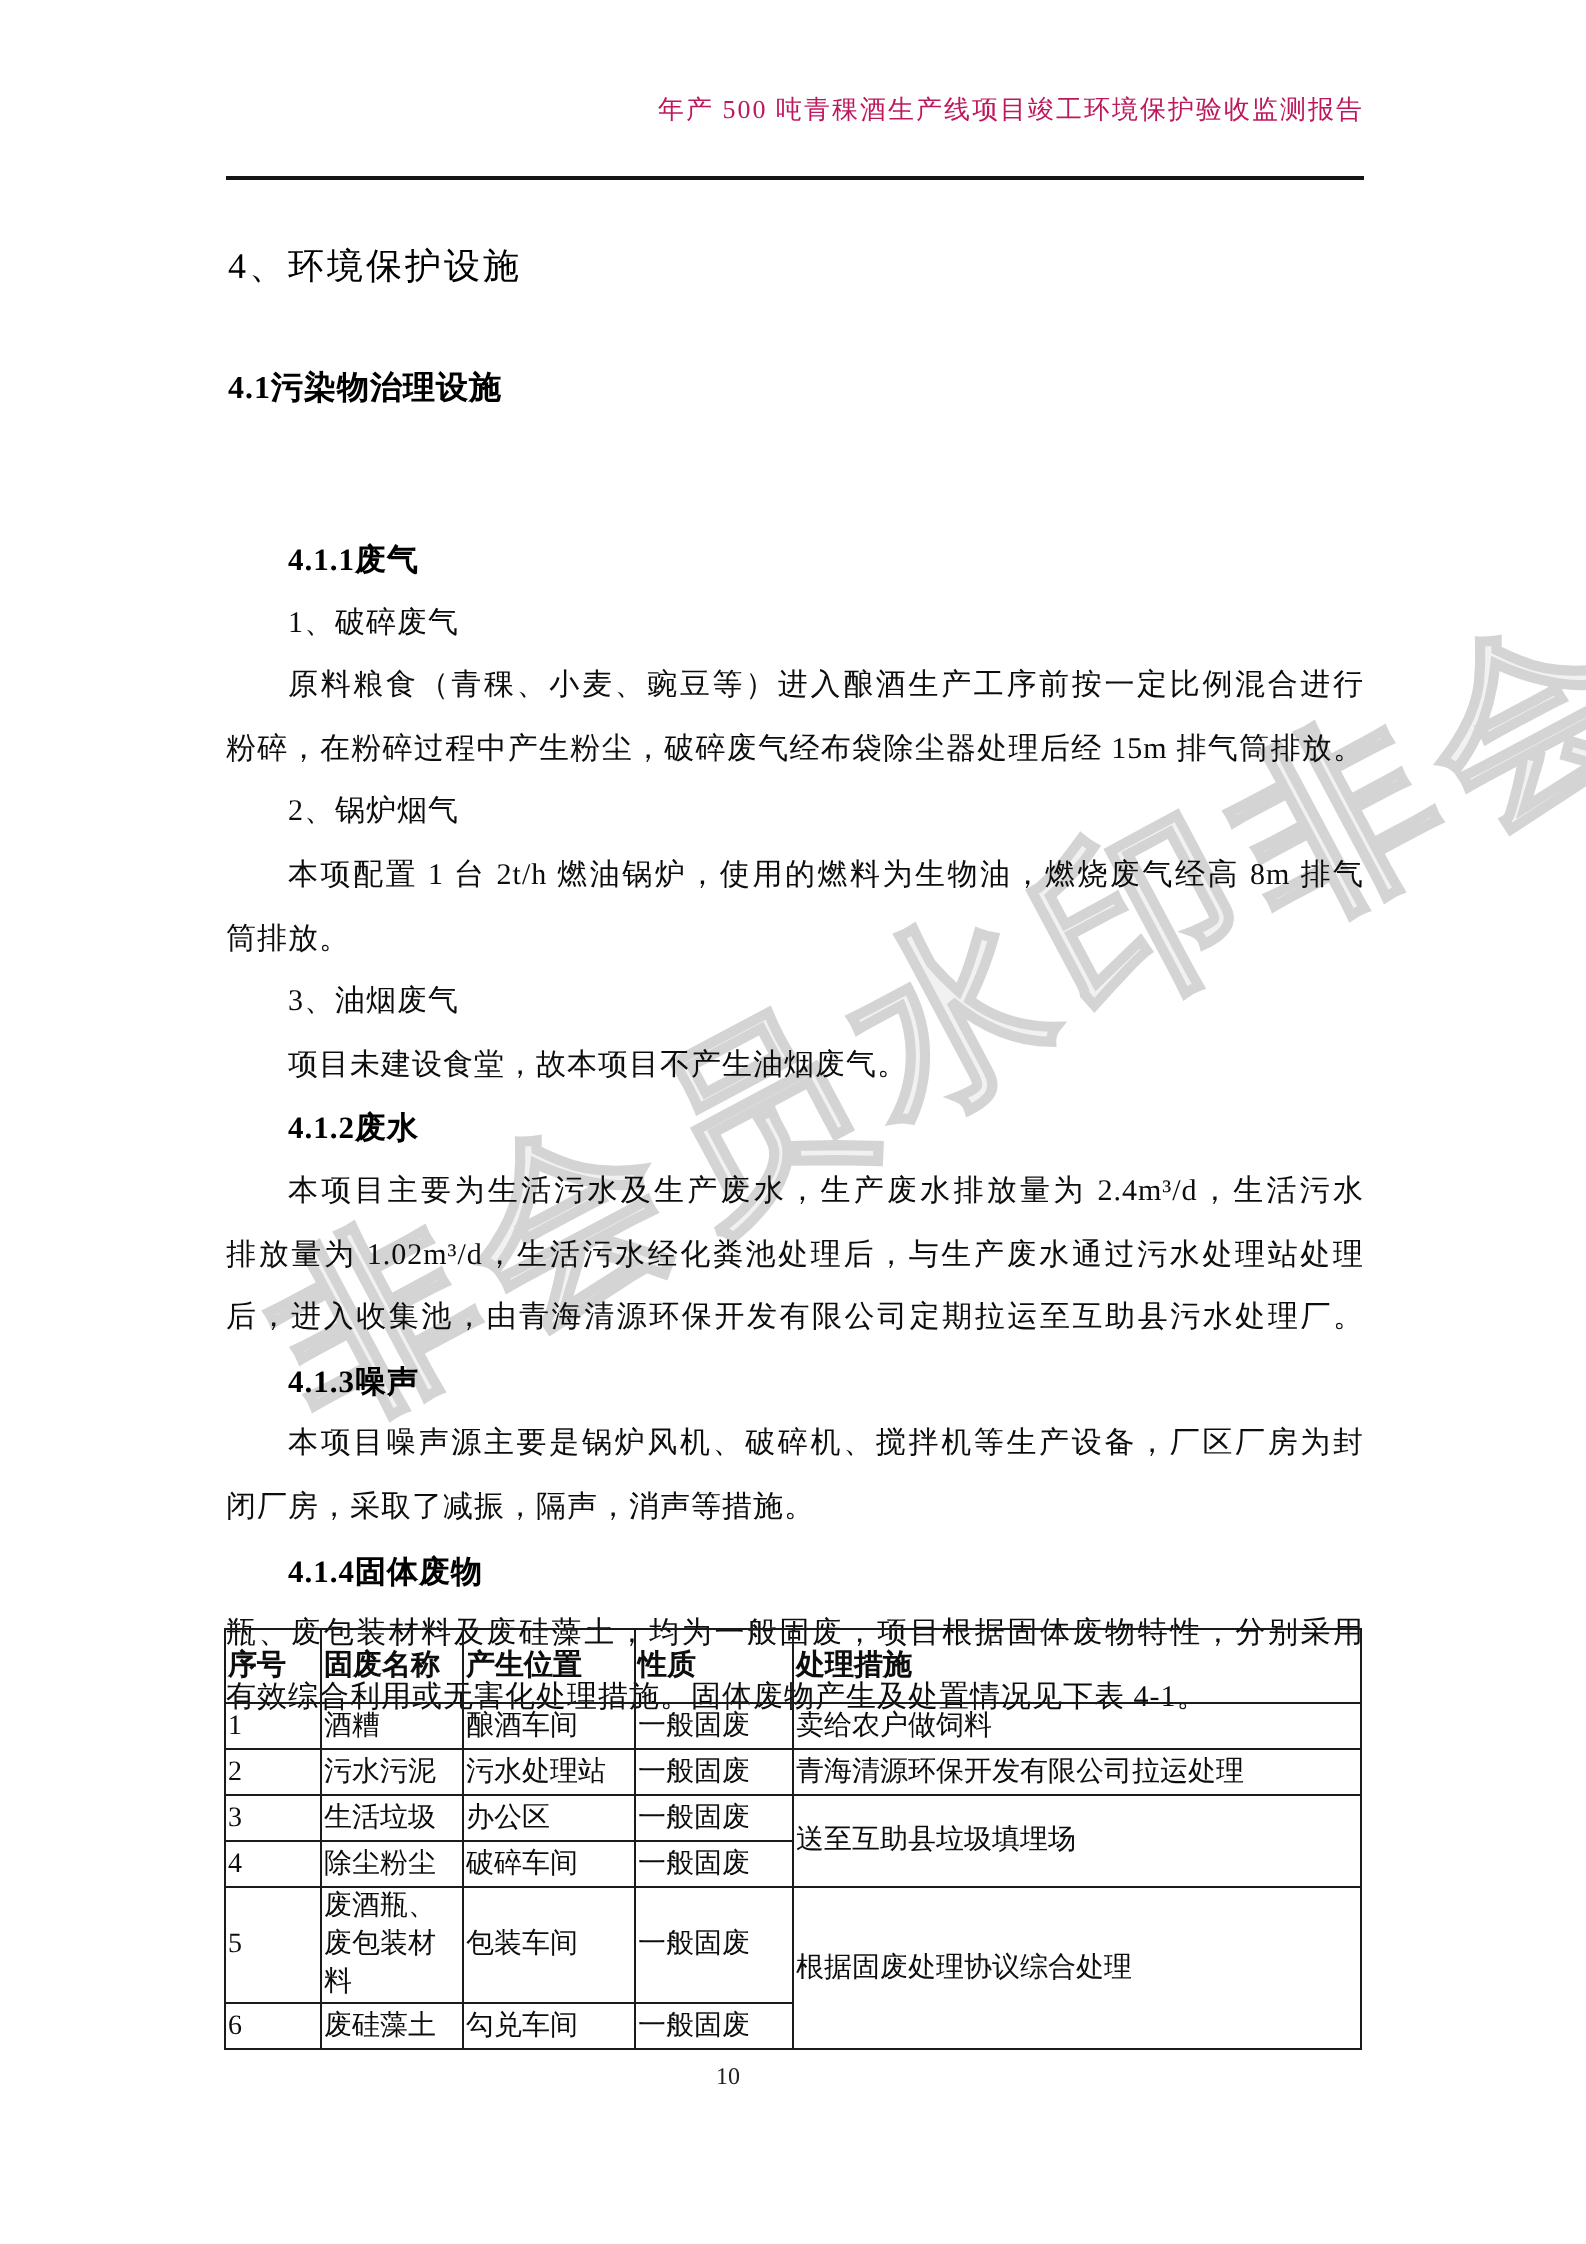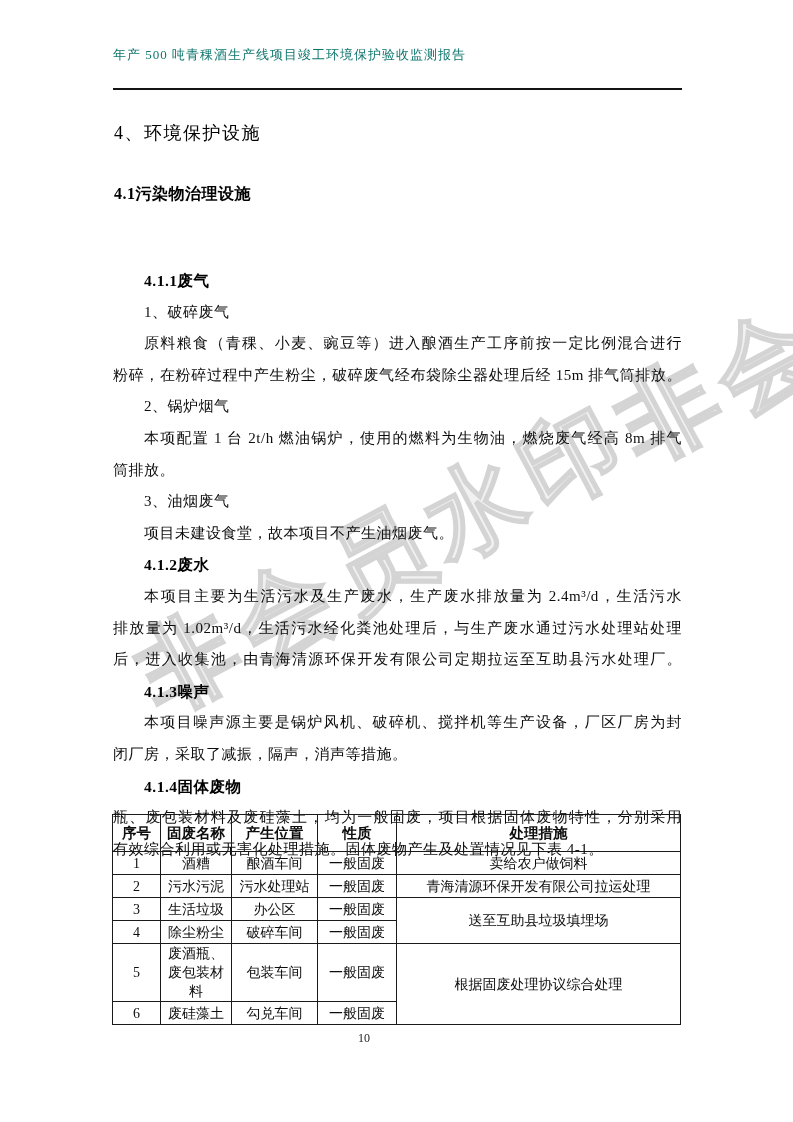--- a/index.html
+++ b/index.html
@@ -7,21 +7,21 @@
     position:relative;
     width:793px;height:1122px;
     background:#ffffff;
     overflow:hidden;
     font-family:"Liberation Serif","DejaVu Serif",serif;
     color:#111;
   }
   
   .doc-header{
     position:absolute;left:113px;top:46px;width:569px;
-    text-align:left;font-size:13px;letter-spacing:1px;color:#0f766e;
+    text-align:right;font-size:13px;letter-spacing:1px;color:#be185d;
   }
   .header-rule{
     position:absolute;left:113px;top:70px;width:569px;height:0;
     border-top:2.5px solid #141414;
   }
   
   .h1{
     position:absolute;left:114px;top:101px;width:569px;
     font-size:18px;font-weight:normal;letter-spacing:1.5px;color:#000;
   }
@@ -38,21 +38,21 @@
   .ind{padding-left:31px;}
   .jfull{white-space:normal;text-align:justify;text-align-last:justify;}
   .h3{font-weight:bold;font-size:15.5px;letter-spacing:.5px;color:#000;}
   table.solid{
     position:absolute;left:112px;top:814px;width:569px;
     border-collapse:collapse;table-layout:fixed;
     font-size:14px;color:#0d0d0d;
   }
   table.solid th,table.solid td{
     border:1.4px solid #1a1a1a;
-    text-align:center;vertical-align:middle;
+    text-align:left;vertical-align:middle;
     padding:0 1px;line-height:19px;overflow:hidden;
   }
   table.solid th{font-weight:bold;font-size:14.5px;height:36px;}
   tr.r{height:23px;}
   tr.r-tall{height:40px;}
   
   .watermark{
     position:absolute;
     white-space:nowrap;text-align:center;
     font-size:98px;line-height:98px;letter-spacing:10px;font-weight:bold;

